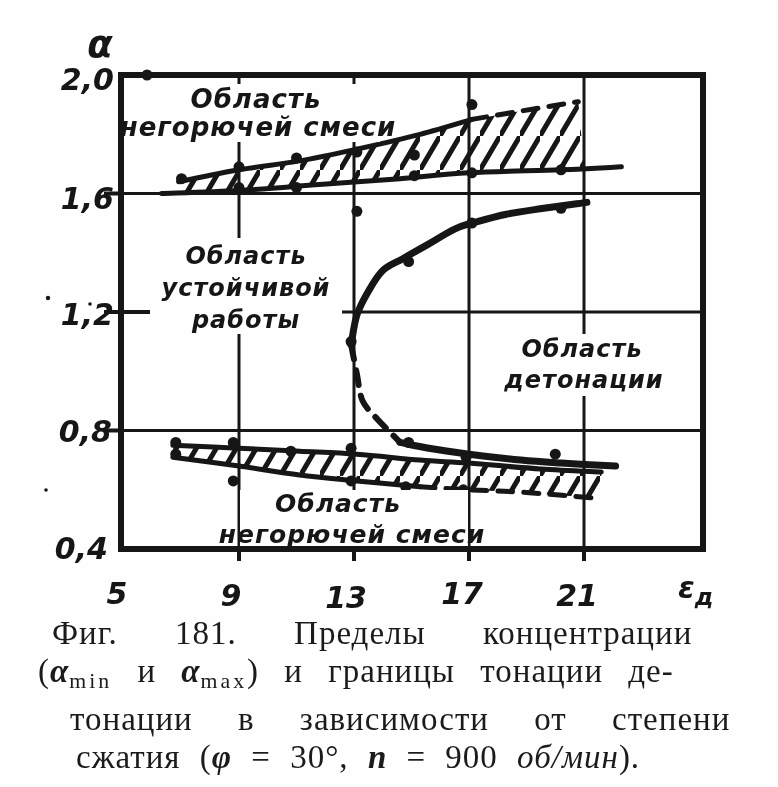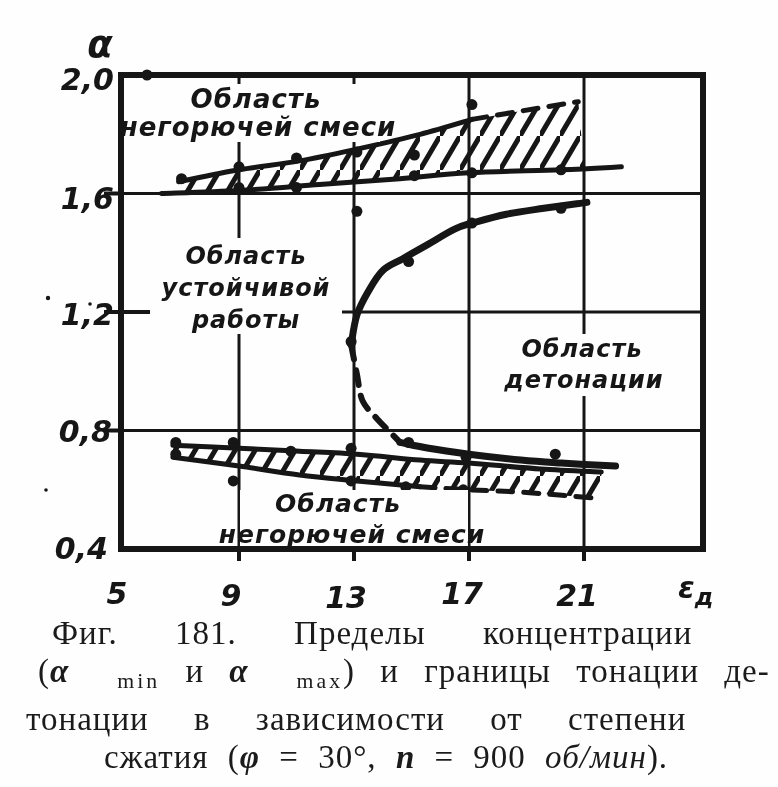--- a/index.html
+++ b/index.html
@@ -12,25 +12,25 @@
   .sub-sym{font-size:23px;}
   .rlabel{font-family:"DejaVu Sans",sans-serif;font-weight:bold;font-style:italic;letter-spacing:1px;}
   .rl26{font-size:26px;} .rl24{font-size:24px;} .rl25{font-size:25px;}
   .mask{fill:#fefefe;}
   .caption{position:absolute;left:0;top:614px;width:684px;
            font-family:"Liberation Serif",serif;font-size:33px;line-height:38px;
            color:#1b1b1b;letter-spacing:1px;}
   .cap-line{white-space:nowrap;}
   .cap1{padding-left:52px;word-spacing:48px;}
   .cap2{padding-left:38px;word-spacing:16px;}
-  .cap3{padding-left:26px;word-spacing:36px;}
-  .cap4{padding-left:104px;word-spacing:10px;}
+  .cap3{padding-left:70px;word-spacing:36px;}
+  .cap4{padding-left:76px;word-spacing:10px;}
   .gl{font-style:italic;font-weight:bold;}
   .it{font-style:italic;}
-  .sub{font-size:0.66em;vertical-align:-0.28em;letter-spacing:3px;margin-left:48px;}
+  .sub{font-size:0.66em;vertical-align:-0.28em;letter-spacing:3px;}
 </style>
 </head>
 <body>
 
 <div class="page">
 
   <svg id="chart" width="778" height="612" viewBox="0 0 778 612">
     <defs>
       <pattern id="hatch" patternUnits="userSpaceOnUse" width="20" height="34">
         <path d="M0,34 L20,0" stroke="#161616" stroke-width="5" fill="none"></path>

